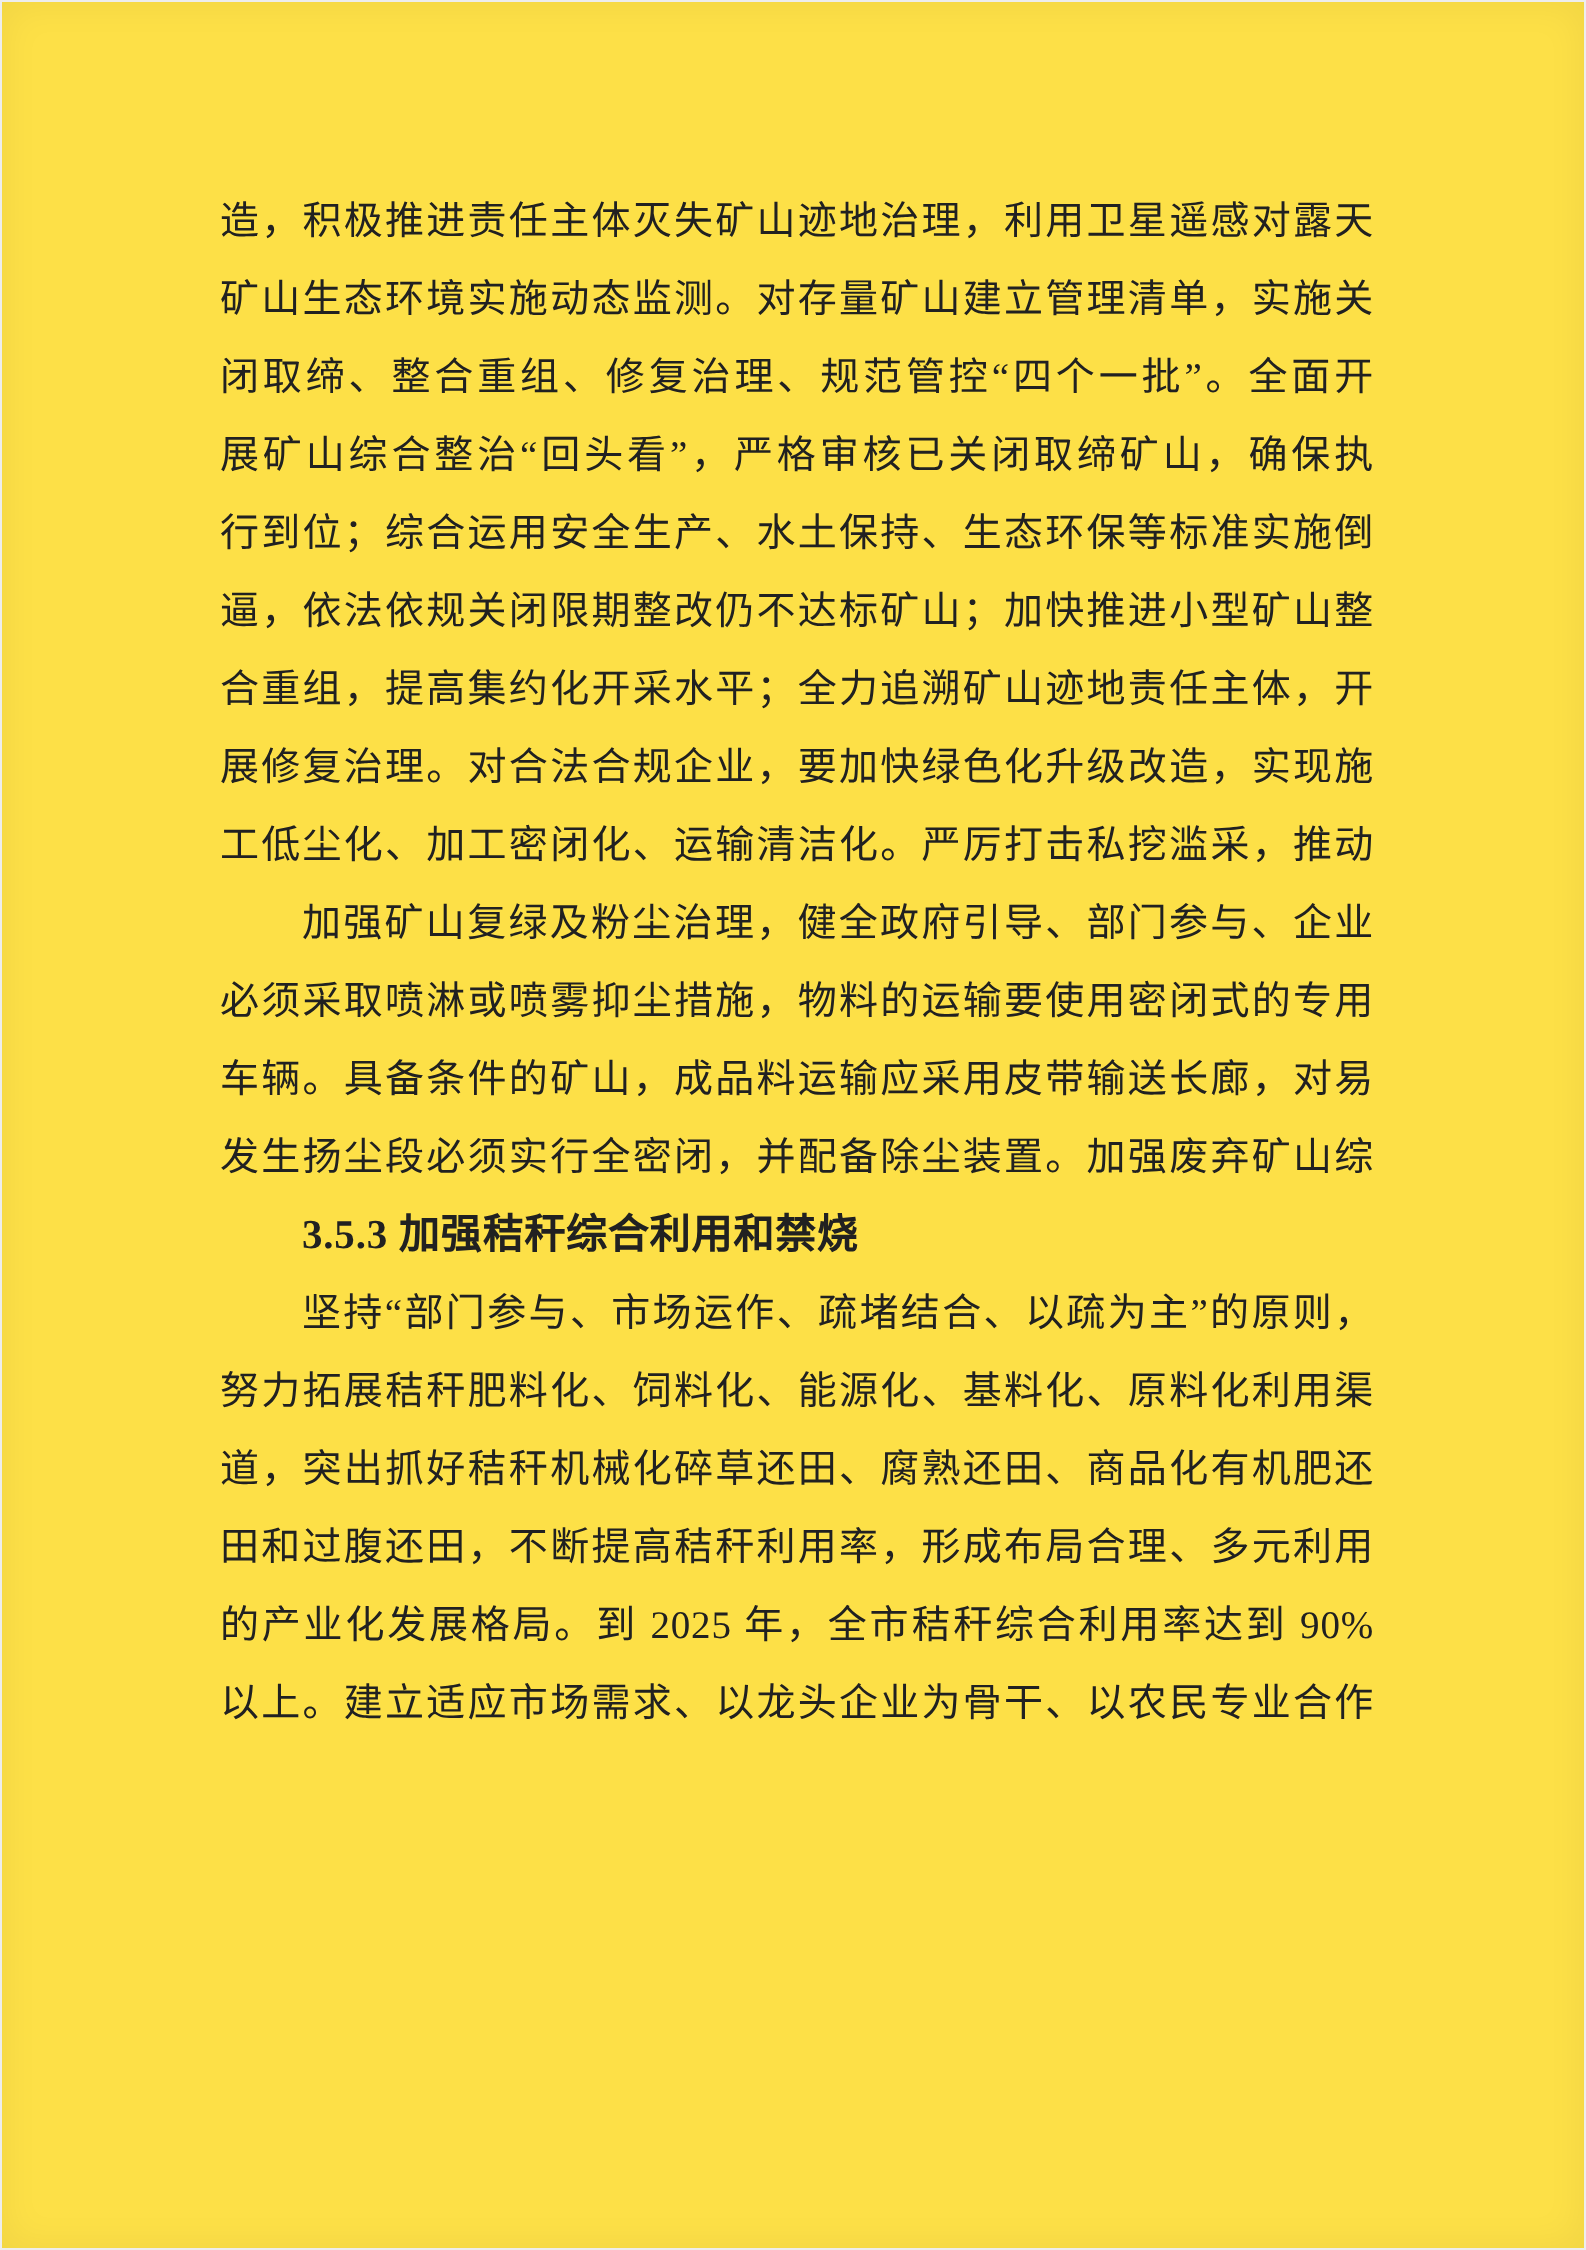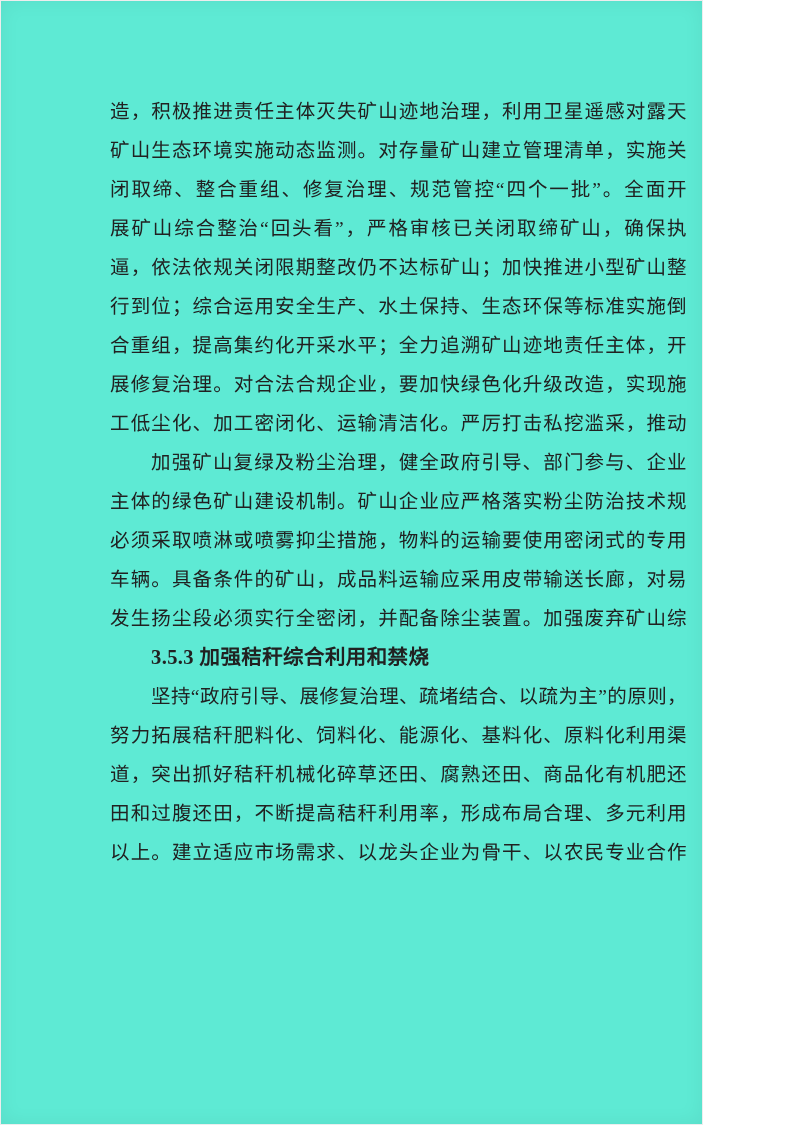--- a/index.html
+++ b/index.html
@@ -2,23 +2,23 @@
 <html lang="zh-CN"><head>
 <meta charset="utf-8">
 <style>
   html, body {
     margin: 0;
     padding: 0;
     background: #ffffff;
   }
   .page {
     position: relative;
-    width: 703px;
+    width: 793px;
     height: 1125px;
-    background: #5eead4;
+    background: #fde047;
     overflow: hidden;
     box-shadow: inset 0 0 20px rgba(0,0,0,0.06);
     border: 1px solid #ededed;
     box-sizing: border-box;
     font-family: "Liberation Serif", "DejaVu Serif", serif;
   }
   .text-block {
     position: absolute;
     left: 109px;
     top: 91px;
@@ -52,39 +52,39 @@
 <body>
 
 <div class="page">
   <div class="text-block">
 
     <div>
       <div class="line just">造，积极推进责任主体灭失矿山迹地治理，利用卫星遥感对露天</div>
       <div class="line just">矿山生态环境实施动态监测。对存量矿山建立管理清单，实施关</div>
       <div class="line just">闭取缔、整合重组、修复治理、规范管控“四个一批”。全面开</div>
       <div class="line just">展矿山综合整治“回头看”，严格审核已关闭取缔矿山，确保执</div>
+      <div class="line just">行到位；综合运用安全生产、水土保持、生态环保等标准实施倒</div>
       <div class="line just">逼，依法依规关闭限期整改仍不达标矿山；加快推进小型矿山整</div>
-      <div class="line just">行到位；综合运用安全生产、水土保持、生态环保等标准实施倒</div>
       <div class="line just">合重组，提高集约化开采水平；全力追溯矿山迹地责任主体，开</div>
       <div class="line just">展修复治理。对合法合规企业，要加快绿色化升级改造，实现施</div>
       <div class="line just">工低尘化、加工密闭化、运输清洁化。严厉打击私挖滥采，推动</div>
     </div>
 
     <div>
       <div class="line just indent">加强矿山复绿及粉尘治理，健全政府引导、部门参与、企业</div>
-      <div class="line just">主体的绿色矿山建设机制。矿山企业应严格落实粉尘防治技术规</div>
       <div class="line just">必须采取喷淋或喷雾抑尘措施，物料的运输要使用密闭式的专用</div>
       <div class="line just">车辆。具备条件的矿山，成品料运输应采用皮带输送长廊，对易</div>
       <div class="line just">发生扬尘段必须实行全密闭，并配备除尘装置。加强废弃矿山综</div>
     </div>
 
     <h3 class="line heading indent" style="margin:0">3.5.3 加强秸秆综合利用和禁烧</h3>
 
     <div>
-      <div class="line just indent">坚持“政府引导、展修复治理、疏堵结合、以疏为主”的原则，</div>
+      <div class="line just indent">坚持“部门参与、市场运作、疏堵结合、以疏为主”的原则，</div>
       <div class="line just">努力拓展秸秆肥料化、饲料化、能源化、基料化、原料化利用渠</div>
       <div class="line just">道，突出抓好秸秆机械化碎草还田、腐熟还田、商品化有机肥还</div>
       <div class="line just">田和过腹还田，不断提高秸秆利用率，形成布局合理、多元利用</div>
+      <div class="line just">的产业化发展格局。到 2025 年，全市秸秆综合利用率达到 90%</div>
       <div class="line just">以上。建立适应市场需求、以龙头企业为骨干、以农民专业合作</div>
     </div>
 
   </div>
 </div>
 
 </body></html>

